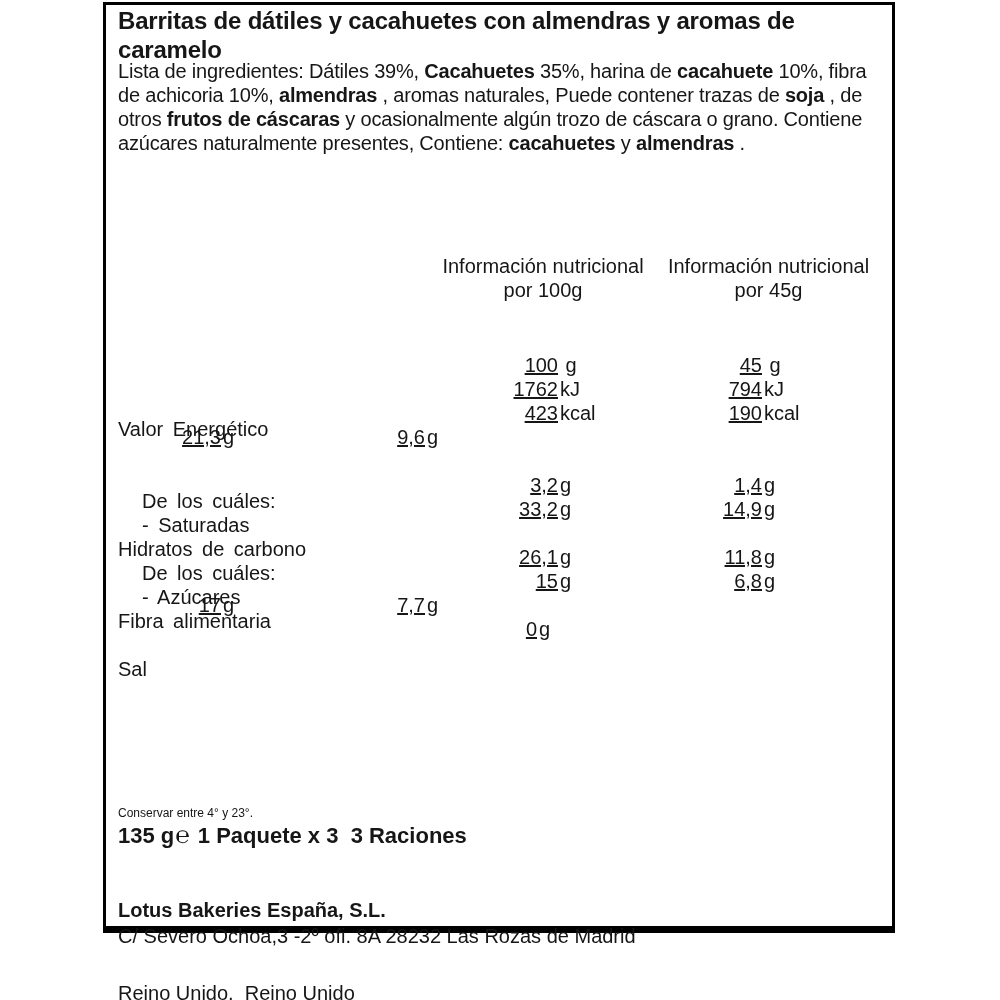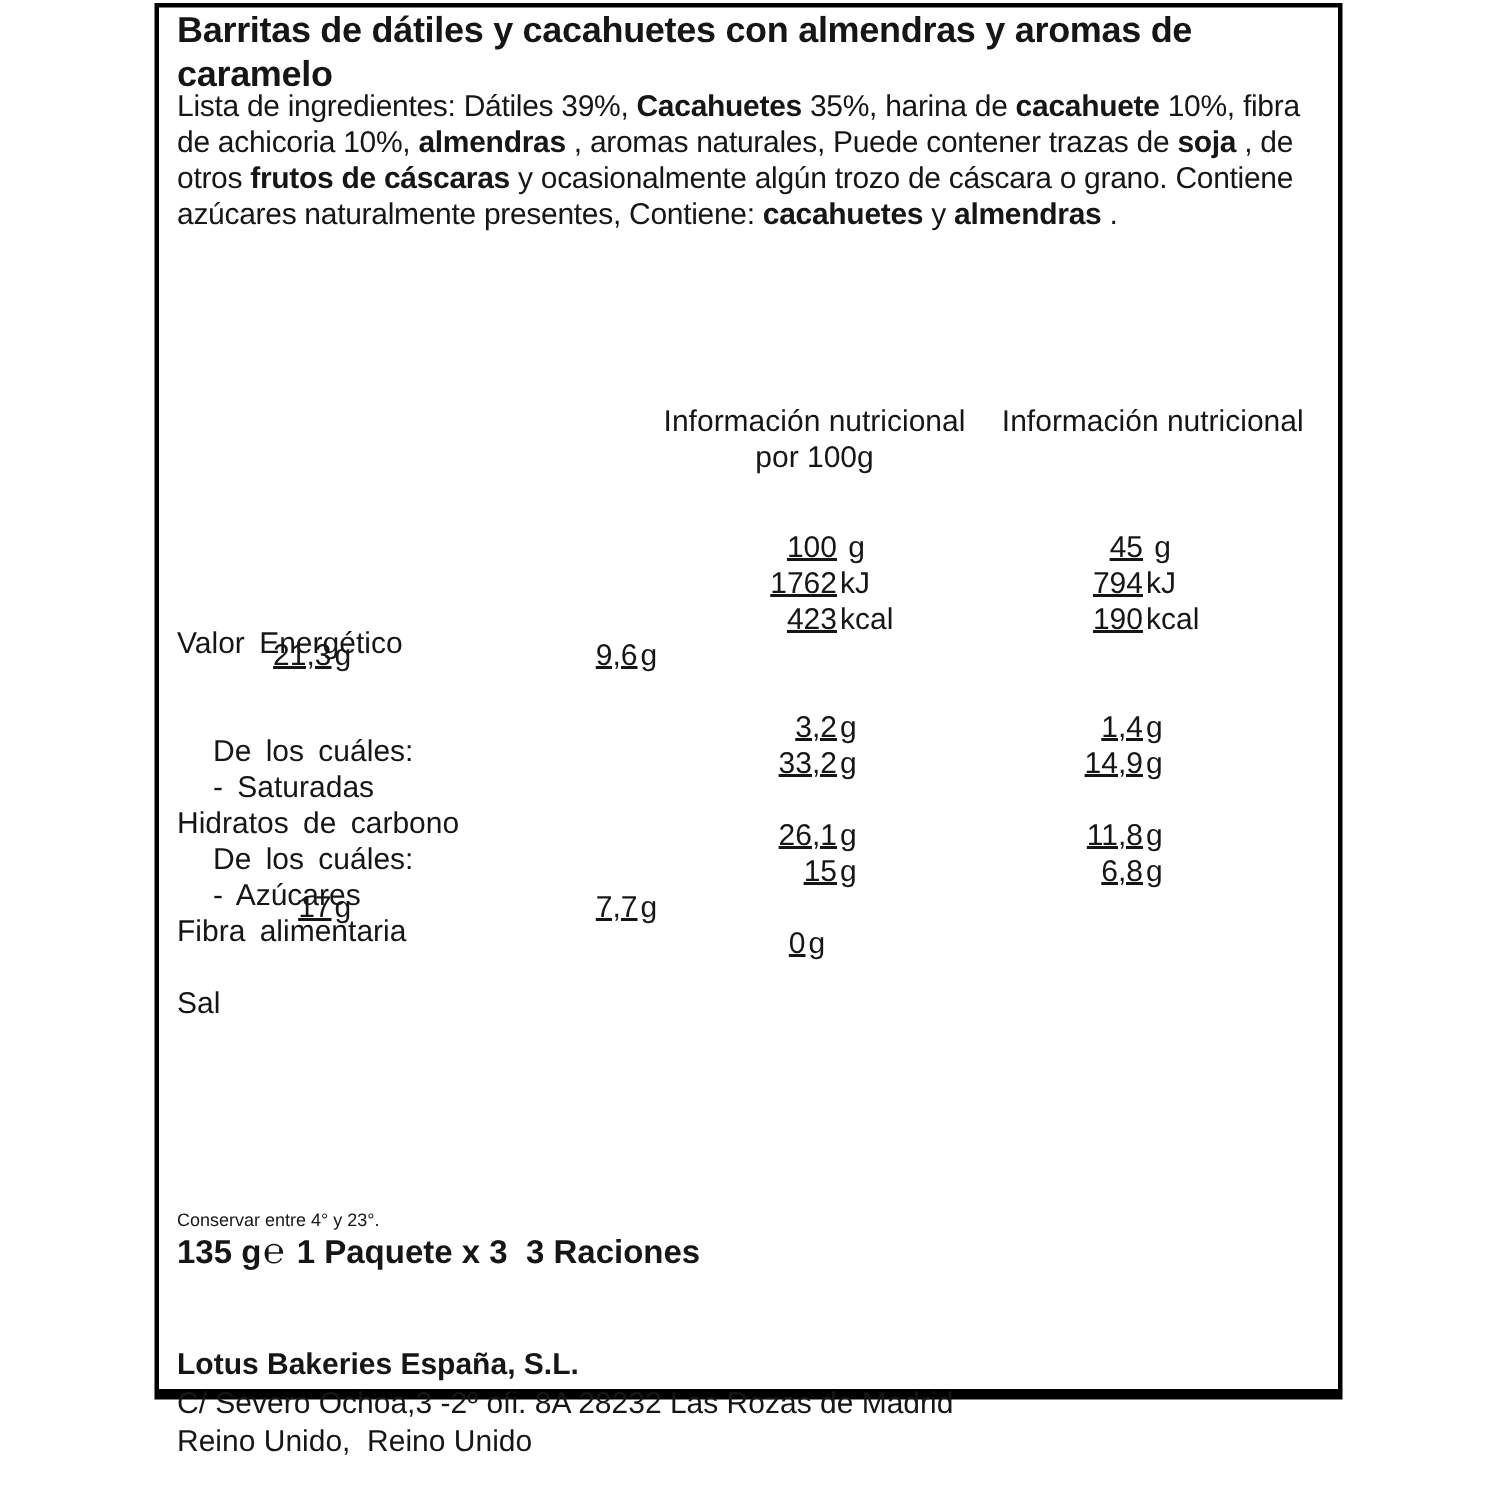--- a/index.html
+++ b/index.html
@@ -17,40 +17,40 @@
     position:absolute;top:1px;left:12px;right:3px;
     font-size:24px;font-weight:bold;line-height:29px;letter-spacing:-0.2px;
   }
   .ingredients{
     position:absolute;top:54px;left:12px;right:10px;
     font-size:20px;line-height:24px;letter-spacing:-0.2px;
   }
   .ingredients .b{font-weight:bold;}
   .ntable{position:absolute;top:248px;left:0;right:0;font-size:20px;line-height:24px;}
   .nheaders{position:relative;height:48px;}
-  .nh{position:absolute;top:16px;text-align:center;}
+  .nh{position:absolute;top:1px;text-align:center;}
   .nh1{left:327px;width:220px;}
   .nh2{left:555px;width:215px;}
   .nspacer{height:52px;}
   .nrow{display:flex;height:24px;line-height:24px;}
   .nlabel{width:337px;box-sizing:border-box;padding-left:12px;word-spacing:4px;white-space:pre;margin-top:40px;}
   .nrow .ind{padding-left:36px;}
   .ncol{box-sizing:border-box;white-space:nowrap;}
   .c1{width:225px;}
   .c2{width:224px;}
   .num{display:inline-block;text-align:right;text-decoration:underline;}
   .c1 .num{width:115px;}
   .c2 .num{width:94px;}
   .unit{display:inline-block;padding-left:2px;white-space:pre;}
   .storage{position:absolute;top:796px;left:12px;font-size:12px;line-height:24px;}
   .packline{position:absolute;top:817px;left:12px;font-size:22px;line-height:26px;font-weight:bold;white-space:pre;}
   .emark{font-weight:400;font-size:24px;padding:0 2px 0 1px;}
   .company{position:absolute;top:893px;left:12px;right:10px;font-size:20px;line-height:25.5px;}
   .cname{font-weight:bold;}
-  .pre{white-space:pre;}
+  .pre{white-space:pre;margin-top:32px;}
 </style>
 </head>
 <body>
 
 <div class="label-box">
 
   <div class="title">Barritas de dátiles y cacahuetes con almendras y aromas de caramelo</div>
 
   <div class="ingredients">
     <span>Lista de ingredientes: Dátiles 39%, </span><span class="b">Cacahuetes</span><span> 35%, harina de </span><span class="b">cacahuete</span><span> 10%, fibra de achicoria 10%, </span><span class="b">almendras</span><span> , aromas naturales, Puede contener trazas de </span><span class="b">soja</span><span> , de otros </span><span class="b">frutos de cáscaras</span><span> y ocasionalmente algún trozo de cáscara o grano. Contiene azúcares naturalmente presentes, Contiene: </span><span class="b">cacahuetes</span><span> y </span><span class="b">almendras</span><span> .</span>
@@ -58,20 +58,21 @@
 
   <div class="ntable">
 
     <div class="nheaders">
       <div class="nh nh1">
         <div>Información nutricional</div>
         <div>por 100g</div>
       </div>
       <div class="nh nh2">
         <div>Información nutricional</div>
+        <div>por 45g</div>
       </div>
     </div>
 
     <div class="nspacer"></div>
 
     <div class="nrow">
       <div class="nlabel"></div>
       <div class="ncol c1"><span class="num">100</span><span class="unit"> g</span></div>
       <div class="ncol c2"><span class="num">45</span><span class="unit"> g</span></div>
     </div>

